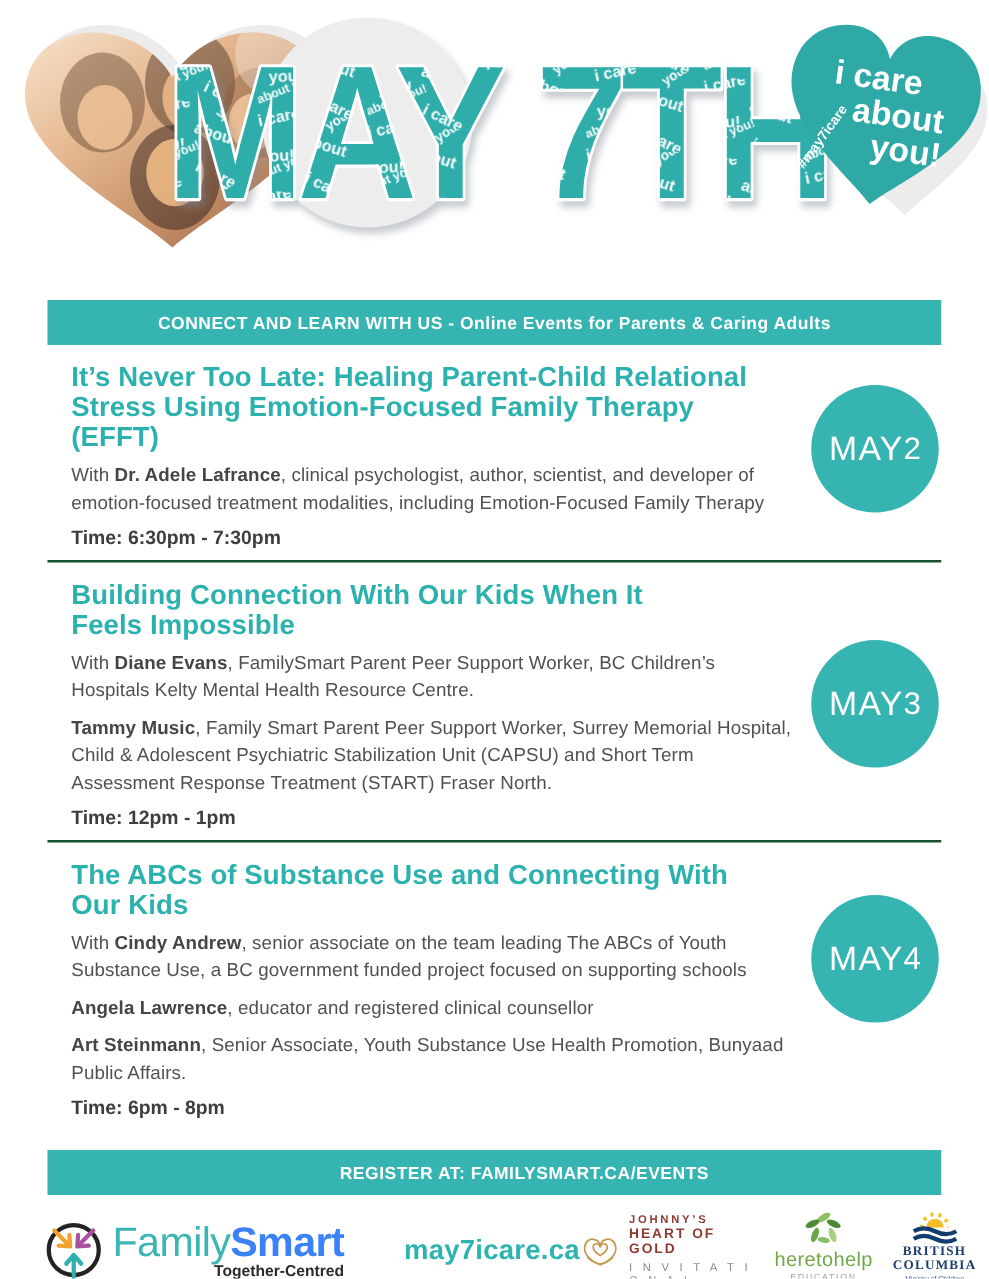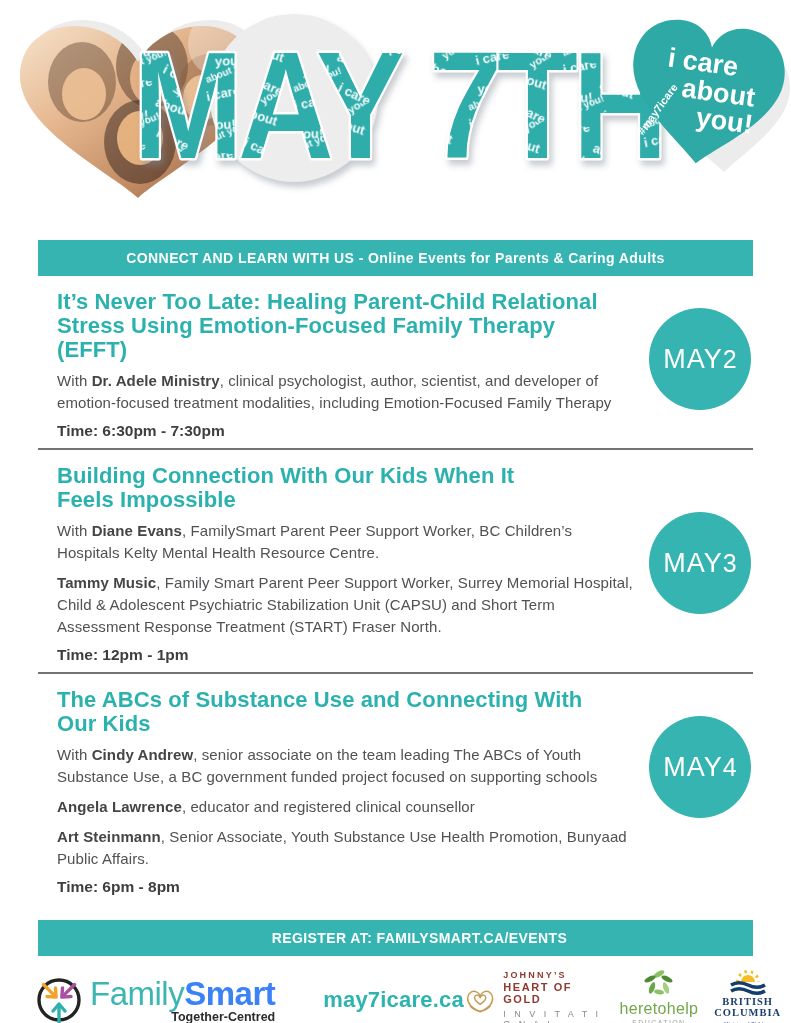--- a/index.html
+++ b/index.html
@@ -31,21 +31,21 @@
     height:36px;
     background:#35b4b1;
     display:flex; align-items:center; justify-content:center;
   }
   .banner span { color:#ffffff; font-size:14px; font-weight:700; letter-spacing:.4px; }
   .banner.register { margin-top:16px;padding-left:48px; }
 
   
   .events { margin:0 38px; }
   .event { position:relative; padding:14px 0 4px 19px; }
-  .event + .event { border-top:2px solid #737373; }
+  .event + .event { border-top:2px solid #14532d; }
   .event-title {
     color:#2cb2ae; font-size:22px; font-weight:700; line-height:24px;
     letter-spacing:.1px; margin-bottom:8px;
   }
   .event p {
     max-width:578px; font-size:15px; line-height:22px; color:#515155;
     margin-bottom:8px; letter-spacing:.1px;
   }
   .event p strong { color:#454548; font-weight:700; }
   .event-time { font-size:15.5px; font-weight:700; color:#3e3e41; margin-top:2px; padding-bottom:4px; }
@@ -156,21 +156,21 @@
   </div>
 
   <div class="banner">
     <span>CONNECT AND LEARN WITH US - Online Events for Parents &amp; Caring Adults</span>
   </div>
 
   <div class="events">
 
     <div class="event event-1">
       <div class="event-title" style="max-width:545px">It’s Never Too Late: Healing Parent-Child Relational Stress Using Emotion-Focused Family Therapy (EFFT)</div>
-      <p><span>With </span><strong>Dr. Adele Ministry</strong><span>, clinical psychologist, author, scientist, and developer of emotion-focused treatment modalities, including Emotion-Focused Family Therapy</span></p>
+      <p><span>With </span><strong>Dr. Adele Lafrance</strong><span>, clinical psychologist, author, scientist, and developer of emotion-focused treatment modalities, including Emotion-Focused Family Therapy</span></p>
       <div class="event-time">Time: 6:30pm - 7:30pm</div>
       <div class="date-badge">
         <div class="month">MAY</div>
         <div class="day">2</div>
       </div>
     </div>
 
     <div class="event event-2">
       <div class="event-title" style="max-width:500px">Building Connection With Our Kids When It Feels Impossible</div>
       <p><span>With </span><strong>Diane Evans</strong><span>, FamilySmart Parent Peer Support Worker, BC Children’s Hospitals Kelty Mental Health Resource Centre.</span></p>

